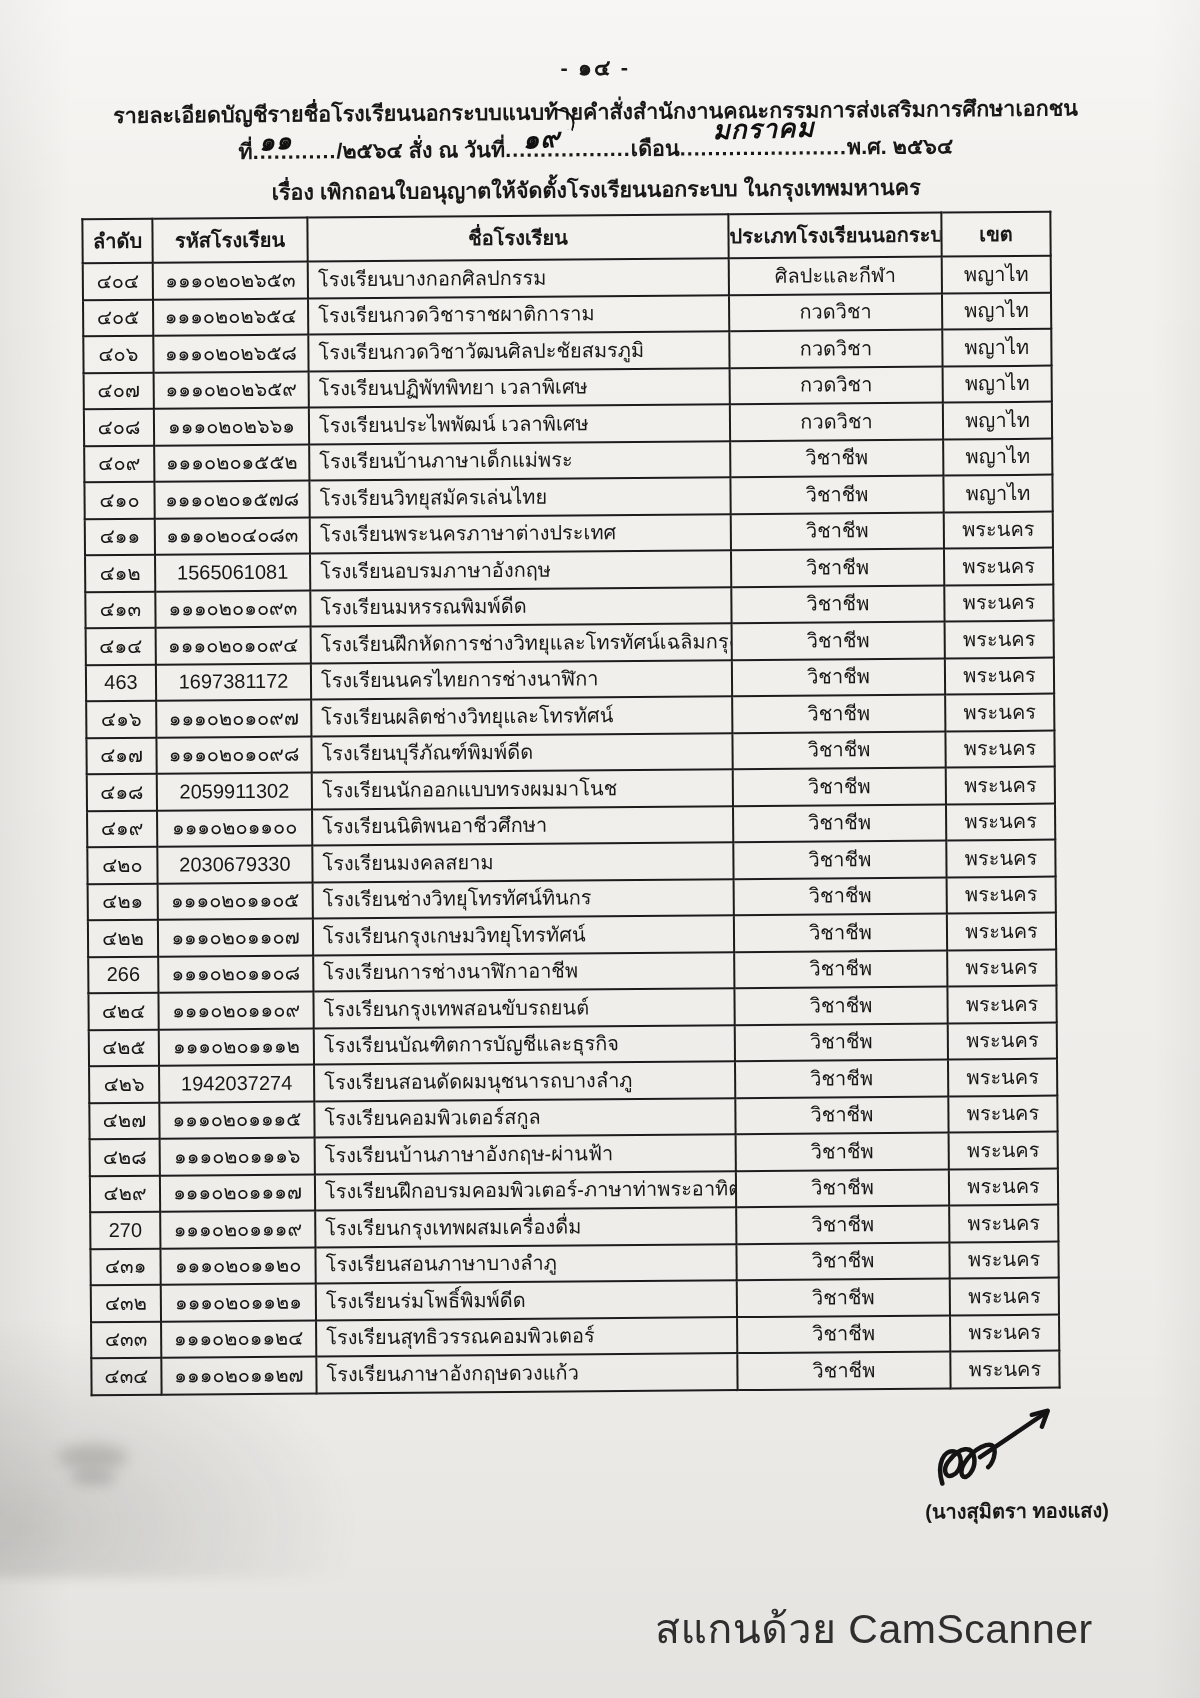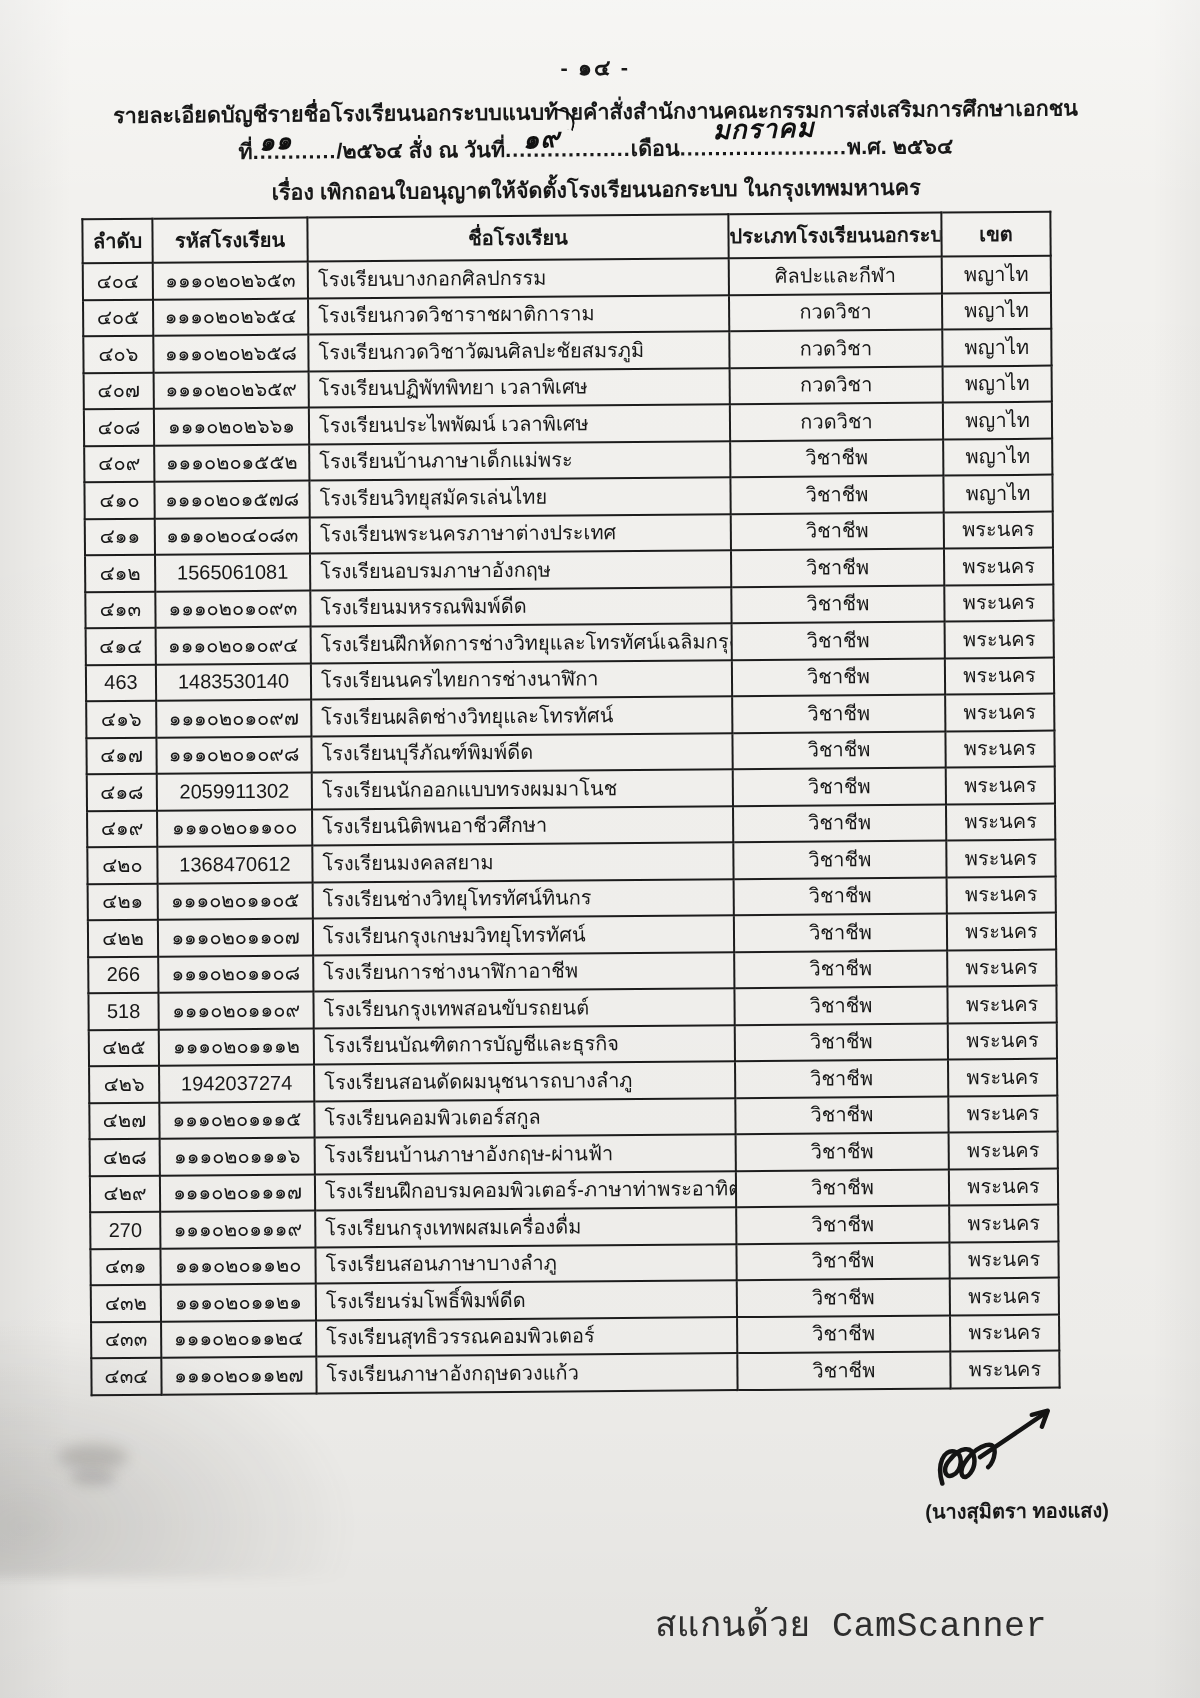--- a/index.html
+++ b/index.html
@@ -85,21 +85,21 @@
   td.c0, td.c1, td.c3, td.c4 { text-align:center; }
   td.c2 { text-align:left; padding-left:9px; }
 
   .sig-scribble { position:absolute; left:922px; top:1408px; }
   .sig-name {
     position:absolute; left:893px; top:1498px; width:235px;
     text-align:center; font-size:20px; font-weight:bold;
   }
   .camscanner {
     position:absolute; left:655px; top:1596px;
-    font-size:35px; color:#2e2e2e; letter-spacing:0.5px;font-family:Liberation Mono, monospace;
+    font-size:41px; color:#2e2e2e; letter-spacing:0.5px;
   }
 </style>
 </head>
 <body>
 
 <div class="paper-tone"></div>
 <div class="shadow-bottom-left"></div>
 <div class="smudge1"></div>
 <div class="smudge2"></div>
 
@@ -203,21 +203,21 @@
         </tr>
         <tr>
           <td class="c0">๔๑๔</td>
           <td class="c1">๑๑๑๐๒๐๑๐๙๔</td>
           <td class="c2">โรงเรียนฝึกหัดการช่างวิทยุและโทรทัศน์เฉลิมกรุง</td>
           <td class="c3">วิชาชีพ</td>
           <td class="c4">พระนคร</td>
         </tr>
         <tr>
           <td class="c0">463</td>
-          <td class="c1">1483530140</td>
+          <td class="c1">1697381172</td>
           <td class="c2">โรงเรียนนครไทยการช่างนาฬิกา</td>
           <td class="c3">วิชาชีพ</td>
           <td class="c4">พระนคร</td>
         </tr>
         <tr>
           <td class="c0">๔๑๖</td>
           <td class="c1">๑๑๑๐๒๐๑๐๙๗</td>
           <td class="c2">โรงเรียนผลิตช่างวิทยุและโทรทัศน์</td>
           <td class="c3">วิชาชีพ</td>
           <td class="c4">พระนคร</td>
@@ -238,21 +238,21 @@
         </tr>
         <tr>
           <td class="c0">๔๑๙</td>
           <td class="c1">๑๑๑๐๒๐๑๑๐๐</td>
           <td class="c2">โรงเรียนนิติพนอาชีวศึกษา</td>
           <td class="c3">วิชาชีพ</td>
           <td class="c4">พระนคร</td>
         </tr>
         <tr>
           <td class="c0">๔๒๐</td>
-          <td class="c1">1368470612</td>
+          <td class="c1">2030679330</td>
           <td class="c2">โรงเรียนมงคลสยาม</td>
           <td class="c3">วิชาชีพ</td>
           <td class="c4">พระนคร</td>
         </tr>
         <tr>
           <td class="c0">๔๒๑</td>
           <td class="c1">๑๑๑๐๒๐๑๑๐๕</td>
           <td class="c2">โรงเรียนช่างวิทยุโทรทัศน์ทินกร</td>
           <td class="c3">วิชาชีพ</td>
           <td class="c4">พระนคร</td>
@@ -265,21 +265,21 @@
           <td class="c4">พระนคร</td>
         </tr>
         <tr>
           <td class="c0">266</td>
           <td class="c1">๑๑๑๐๒๐๑๑๐๘</td>
           <td class="c2">โรงเรียนการช่างนาฬิกาอาชีพ</td>
           <td class="c3">วิชาชีพ</td>
           <td class="c4">พระนคร</td>
         </tr>
         <tr>
-          <td class="c0">518</td>
+          <td class="c0">๔๒๔</td>
           <td class="c1">๑๑๑๐๒๐๑๑๐๙</td>
           <td class="c2">โรงเรียนกรุงเทพสอนขับรถยนต์</td>
           <td class="c3">วิชาชีพ</td>
           <td class="c4">พระนคร</td>
         </tr>
         <tr>
           <td class="c0">๔๒๕</td>
           <td class="c1">๑๑๑๐๒๐๑๑๑๒</td>
           <td class="c2">โรงเรียนบัณฑิตการบัญชีและธุรกิจ</td>
           <td class="c3">วิชาชีพ</td>

